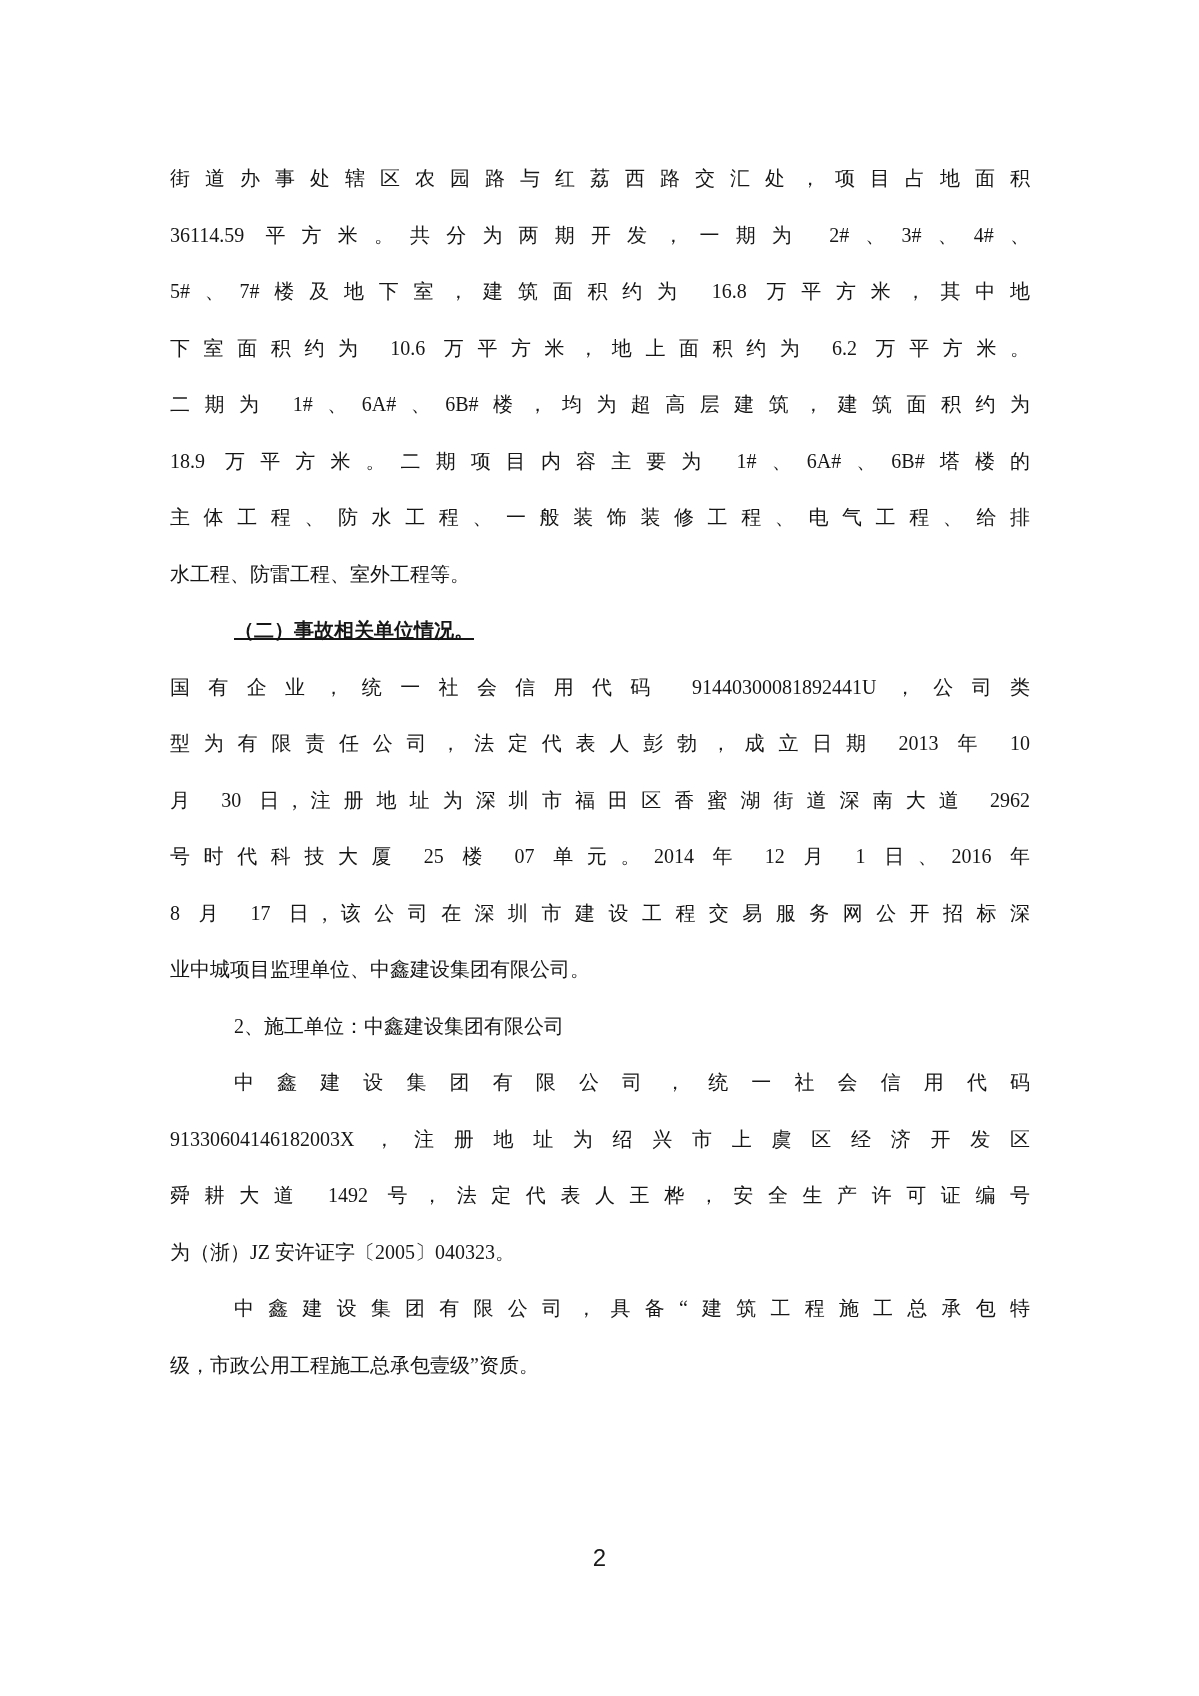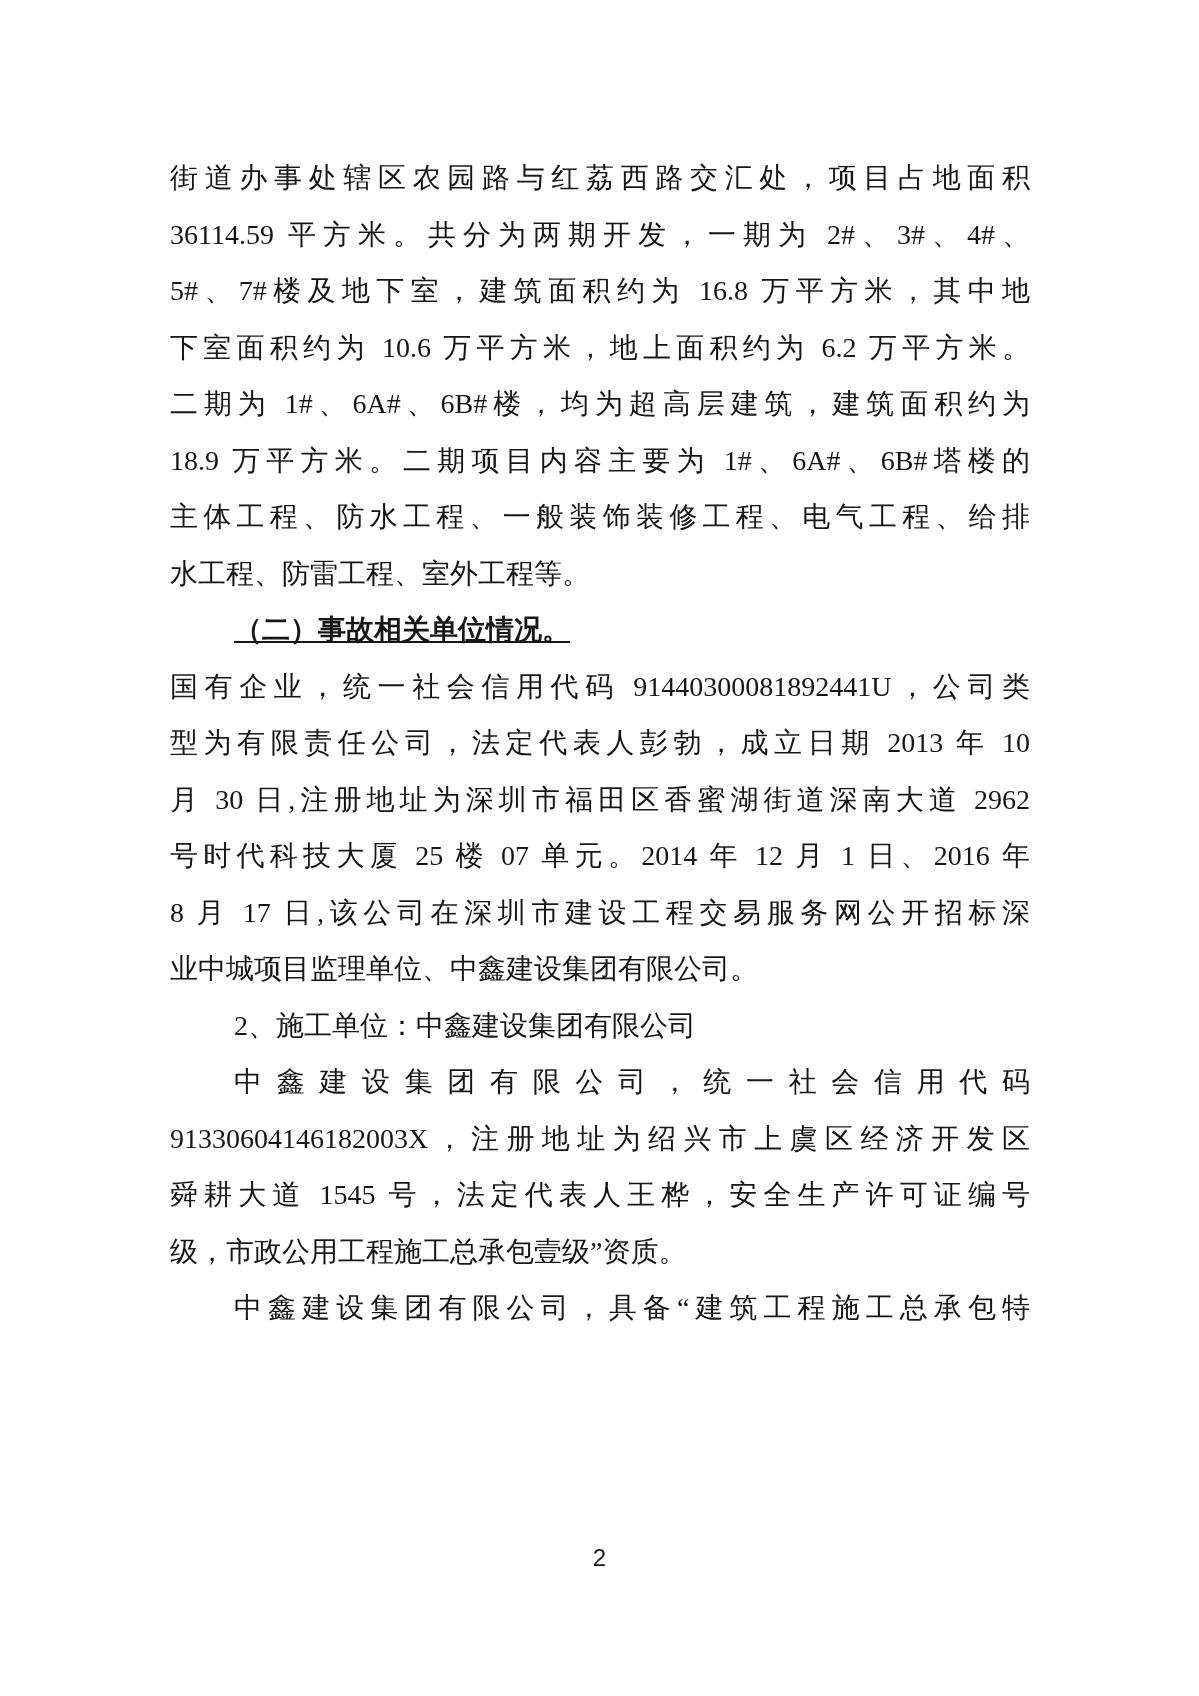--- a/index.html
+++ b/index.html
@@ -15,21 +15,21 @@
     background: #ffffff;
     overflow: hidden;
     font-family: "Liberation Serif", "DejaVu Serif", serif;
     color: #161616;
   }
   .doc-body {
     position: absolute;
     left: 170px;
     top: 150px;
     width: 860px;
-    font-size: 28px;
+    font-size: 20px;
     line-height: 56.5px;
   }
   
   .ln {
     text-align: justify;
     text-align-last: justify;
     white-space: nowrap;
   }
   .ln.end {
     text-align-last: left;
@@ -70,20 +70,21 @@
     <div class="ln end ind hd">（二）事故相关单位情况。</div>
     <div class="ln">国有企业，统一社会信用代码 91440300081892441U，公司类</div>
     <div class="ln">型为有限责任公司，法定代表人彭勃，成立日期 2013 年 10</div>
     <div class="ln">月 30 日,注册地址为深圳市福田区香蜜湖街道深南大道 2962</div>
     <div class="ln">号时代科技大厦 25 楼 07 单元。2014 年 12 月 1 日、2016 年</div>
     <div class="ln">8 月 17 日,该公司在深圳市建设工程交易服务网公开招标深</div>
     <div class="ln end">业中城项目监理单位、中鑫建设集团有限公司。</div>
     <div class="ln end ind">2、施工单位：中鑫建设集团有限公司</div>
     <div class="ln ind">中鑫建设集团有限公司，统一社会信用代码</div>
     <div class="ln">91330604146182003X，注册地址为绍兴市上虞区经济开发区</div>
-    <div class="ln">舜耕大道 1545 号，法定代表人王桦，安全生产许可证编号</div>
+    <div class="ln">舜耕大道 1492 号，法定代表人王桦，安全生产许可证编号</div>
+    <div class="ln end">为（浙）JZ 安许证字〔2005〕040323。</div>
+    <div class="ln ind">中鑫建设集团有限公司，具备“建筑工程施工总承包特</div>
     <div class="ln end">级，市政公用工程施工总承包壹级”资质。</div>
-    <div class="ln ind">中鑫建设集团有限公司，具备“建筑工程施工总承包特</div>
   </div>
 
   <div class="page-num">2</div>
 
 </div>
 
 </body></html>

